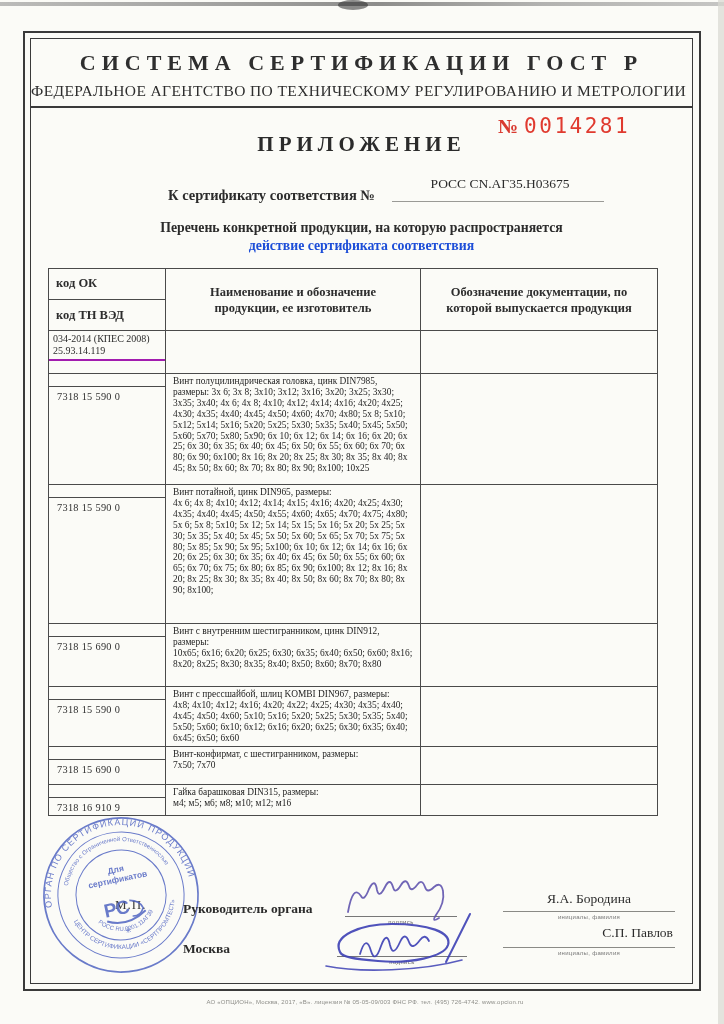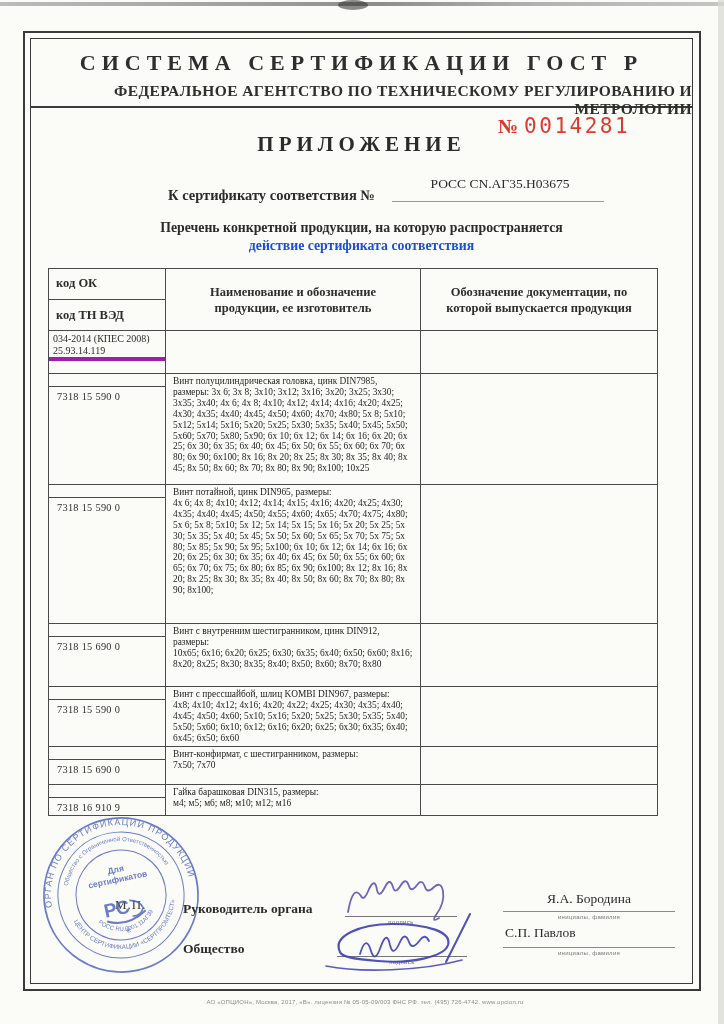--- a/index.html
+++ b/index.html
@@ -13,22 +13,22 @@
   .scan-blob { position:absolute; left:338px; top:0; width:30px; height:10px; background:#2e2e2e; border-radius:50%; opacity:.55; }
   .scan-right { position:absolute; right:0; top:0; width:6px; height:1024px; background:#d8d8d2; opacity:.7; }
 
   
   .frame-outer { position:absolute; left:23px; top:31px; width:678px; height:960px; border:2px solid #3a3a3a; }
   .frame-inner { position:absolute; left:30px; top:38px; width:663px; height:946px; border:1px solid #3a3a3a; }
   .header-box  { position:absolute; left:31px; top:39px; width:661px; height:69px; border-bottom:2px solid #3a3a3a; }
 
   .t-system { position:absolute; left:31px; top:50px; width:661px; text-align:center;
     font-weight:bold; font-size:22px; letter-spacing:6px; color:#2e2e2e; }
-  .t-agency { position:absolute; left:31px; top:82px; width:661px; text-align:right;
-    font-weight:bold; font-size:15.5px; letter-spacing:.4px; color:#2e2e2e; }
+  .t-agency { position:absolute; left:31px; top:82px; width:661px; text-align:left;
+    font-weight:normal; font-size:15.5px; letter-spacing:.4px; color:#2e2e2e; }
 
   .serial { position:absolute; left:498px; top:114px; white-space:nowrap; }
   .serial .no { font-size:20px; font-weight:bold; color:#d93a30; margin-right:6px; }
   .serial .digits { font-family:"DejaVu Sans Mono", monospace; font-size:21px; color:#e03a2f; letter-spacing:2.5px; }
 
   .t-appendix { position:absolute; left:31px; top:132px; width:661px; text-align:center;
     font-weight:bold; font-size:21px; letter-spacing:5px; color:#2b2b2b; }
 
   .cert-label { position:absolute; left:168px; top:187px; font-size:14.5px; font-weight:600; color:#2b2b2b; }
   .cert-number { position:absolute; left:390px; top:176px; width:220px; text-align:center; font-size:13.5px; color:#2b2b2b; }
@@ -45,21 +45,21 @@
   .c2 { width:255px; border-right:1px solid #4a4a4a; }
   .c3 { flex:1; }
   .thead { height:62px; }
   .thead .c1 .half-top { height:31px; border-bottom:1px solid #4a4a4a; padding:7px 0 0 7px; }
   .thead .c1 .half-bot { padding:8px 0 0 7px; }
   .hcell { font-size:12.5px; font-weight:600; color:#2d2d2d; }
   .thead .c2, .thead .c3 { display:flex; align-items:center; justify-content:center; text-align:center; }
   .thead .c2 .hcell { max-width:205px; line-height:16px; }
   .thead .c3 .hcell { max-width:225px; line-height:16px; }
 
-  .ok-main { height:30px; border-bottom:4px solid #a21caf; padding:2px 0 0 4px; font-size:10px; line-height:12px; color:#2c2c2c; }
+  .ok-main { height:30px; border-bottom:2px solid #a21caf; padding:2px 0 0 4px; font-size:10px; line-height:12px; color:#2c2c2c; }
   .ok-strip { height:12px; }
 
   .code-strip { height:13px; border-bottom:1px solid #4a4a4a; }
   .code { padding:4px 0 0 8px; font-size:10.3px; color:#2f2f2f; letter-spacing:.3px; }
   .desc { padding:2px 5px 2px 7px; font-size:9.4px; line-height:10.9px; color:#242424; white-space:pre-line; }
 
   
   .mp { position:absolute; left:115px; top:897px; font-size:13px; color:#3a3a3a; z-index:1; letter-spacing:1px; }
   .stamp { position:absolute; left:40px; top:814px; z-index:2; }
   .role1 { position:absolute; left:183px; top:901px; font-weight:bold; font-size:13.5px; color:#2b2b2b; z-index:3; }
@@ -67,21 +67,21 @@
 
   .sig-line1 { position:absolute; left:345px; top:916px; width:112px; height:1px; background:#777; }
   .sig-cap1  { position:absolute; left:345px; top:919px; width:112px; text-align:center; font-family:"Liberation Sans",sans-serif; font-size:6px; color:#666; letter-spacing:.4px; }
   .sig-line2 { position:absolute; left:337px; top:956px; width:130px; height:1px; background:#777; }
   .sig-cap2  { position:absolute; left:337px; top:959px; width:130px; text-align:center; font-family:"Liberation Sans",sans-serif; font-size:6px; color:#666; letter-spacing:.4px; }
   .sig-svg { position:absolute; left:318px; top:860px; z-index:4; }
 
   .name1 { position:absolute; left:505px; top:891px; width:168px; text-align:center; font-size:13.5px; color:#2b2b2b; }
   .name-line1 { position:absolute; left:503px; top:911px; width:172px; height:1px; background:#8a8a86; }
   .name-cap1 { position:absolute; left:503px; top:914px; width:172px; text-align:center; font-family:"Liberation Sans",sans-serif; font-size:6px; color:#777; letter-spacing:.3px; }
-  .name2 { position:absolute; left:505px; top:925px; width:168px; text-align:left; font-size:13.5px; color:#2b2b2b; }
+  .name2 { position:absolute; left:505px; top:925px; width:168px; text-align:right; font-size:13.5px; color:#2b2b2b; }
   .name-line2 { position:absolute; left:503px; top:947px; width:172px; height:1px; background:#8a8a86; }
   .name-cap2 { position:absolute; left:503px; top:950px; width:172px; text-align:center; font-family:"Liberation Sans",sans-serif; font-size:6px; color:#777; letter-spacing:.3px; }
 
   .footer { position:absolute; left:140px; top:999px; width:450px; text-align:center;
     font-family:"Liberation Sans",sans-serif; font-size:6px; color:#8d8d88; letter-spacing:.2px; }
 </style>
 </head>
 <body>
 
 <div class="page">
@@ -217,21 +217,21 @@
         <text x="81" y="68" font-size="8.5" font-weight="bold" text-anchor="middle">сертификатов</text>
         <text x="74" y="100" font-size="19" font-weight="bold" text-anchor="middle">РС</text>
         <text x="81" y="120" font-size="8" text-anchor="middle">✳</text>
       </g>
       <path d="M 62,104 Q 81,114 102,101" stroke-width="2"></path>
       <path d="M 88,88 q 10,2 12,10 q -4,8 -12,6" stroke-width="1.6"></path>
     </g>
   </svg>
 
   <div class="role1">Руководитель органа</div>
-  <div class="role2">Общество</div>
+  <div class="role2">Москва</div>
 
   <div class="sig-line1"></div>
   <div class="sig-cap1">подпись</div>
   <div class="sig-line2"></div>
   <div class="sig-cap2">подпись</div>
 
   <svg class="sig-svg" width="170" height="118" viewBox="0 0 170 118">
     <g fill="none" stroke-linecap="round">
       <path stroke="#6054ae" stroke-width="1.8" opacity="0.9" d="M 30,52 q 5,-28 13,-16 q 3,6 8,-7 q 6,-12 8,1 q 2,9 8,-3 q 5,-10 8,0 q 2,8 8,-2 q 5,-8 8,1 q 2,7 8,-1 q 5,-7 8,2 q 2,7 9,0 q 7,-6 9,4 q 2,12 -7,24 q -5,8 3,3"></path>
       <path stroke="#3c3fb4" stroke-width="2.2" opacity="0.9" d="M 22,92 C 14,76 42,64 74,64 C 110,64 134,72 130,85 C 126,97 92,104 60,101 C 36,99 24,97 22,92 Z"></path>

